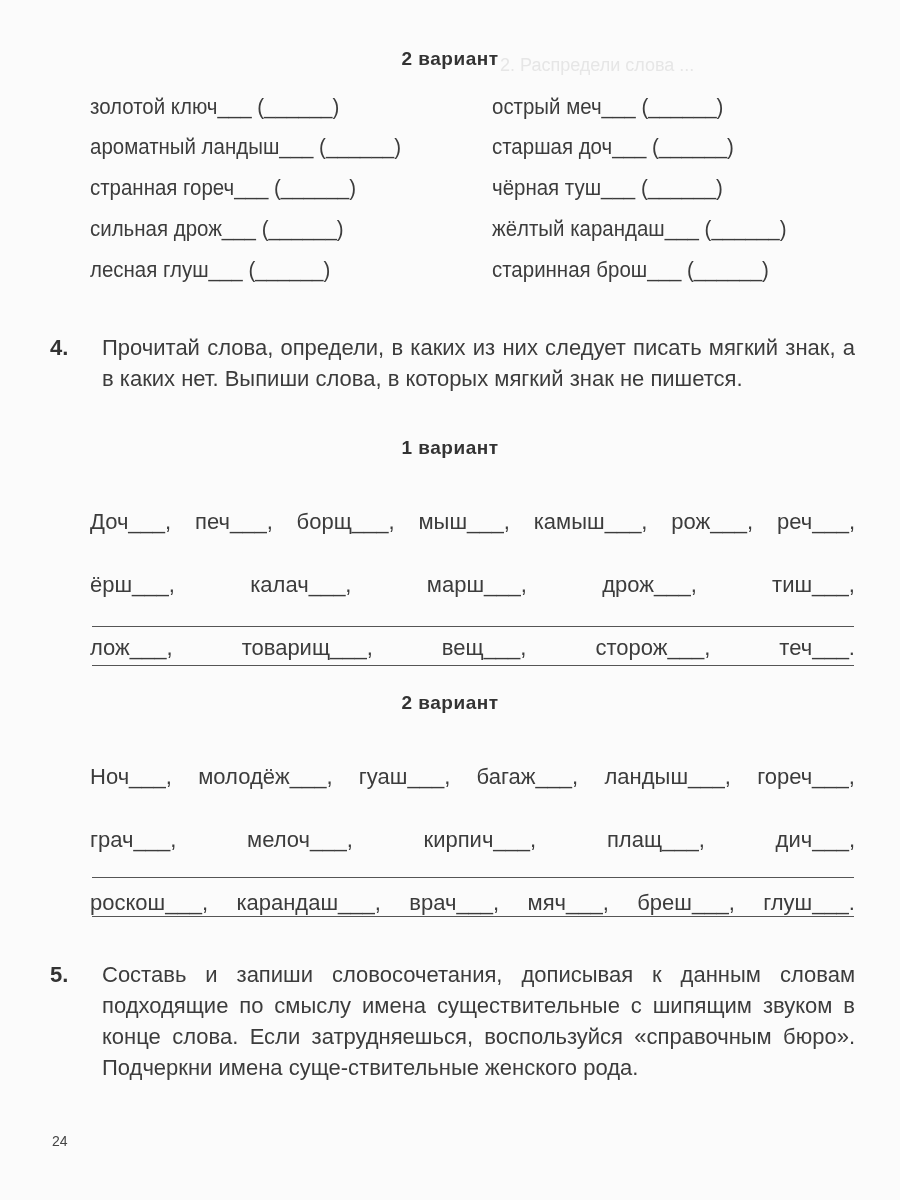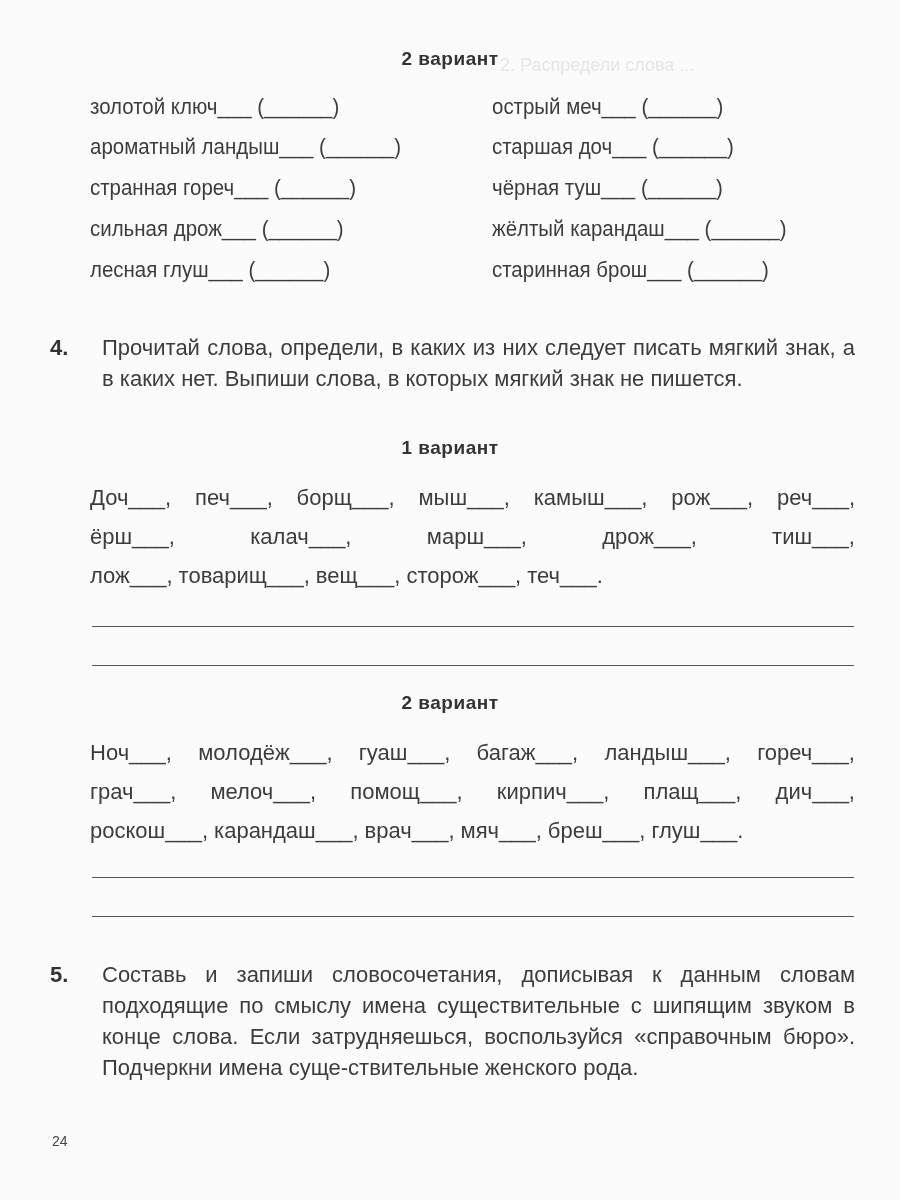--- a/index.html
+++ b/index.html
@@ -21,22 +21,22 @@
     transform: scaleX(0.93); transform-origin: left center;
   }
   .task {
     position: absolute; left: 50px; width: 805px; font-size: 22px; line-height: 31px; color: #3c3c3c;
   }
   .task .num { position: absolute; left: 0; top: 0; font-weight: bold; color: #333; }
   .task .text { margin-left: 52px; text-align: justify; text-align-last: left; display: block; }
   .words {
     position: absolute; left: 90px; width: 765px; font-size: 22px; line-height: 39px; color: #3c3c3c;
   }
-  .words .line { display: flex; justify-content: space-between; white-space: nowrap; }
-  .words .line.last { justify-content: flex-start; gap: 6px; }
+  .words .line { display: flex; justify-content: space-between; white-space: nowrap; margin-top: 24px; }
+  .words .line.last { justify-content: space-between; gap: 6px; }
   .answer-line { position: absolute; left: 92px; width: 762px; height: 0; border-top: 1.5px solid #555; }
   .page-number { position: absolute; left: 52px; top: 1133px; font-size: 14px; color: #444; }
   .ghost { position: absolute; color: #e6e6e6; font-size: 18px; white-space: nowrap; }
 </style>
 </head>
 <body>
 
 <div class="page">
 
   <div class="ghost" style="left:500px;top:55px;">2. Распредели слова ...</div>
@@ -98,21 +98,20 @@
       <span>Ноч___,</span>
       <span>молодёж___,</span>
       <span>гуаш___,</span>
       <span>багаж___,</span>
       <span>ландыш___,</span>
       <span>гореч___,</span>
     </div>
     <div class="line">
       <span>грач___,</span>
       <span>мелоч___,</span>
-      <span>помощ___,</span>
       <span>кирпич___,</span>
       <span>плащ___,</span>
       <span>дич___,</span>
     </div>
     <div class="line last">
       <span>роскош___,</span>
       <span>карандаш___,</span>
       <span>врач___,</span>
       <span>мяч___,</span>
       <span>бреш___,</span>

